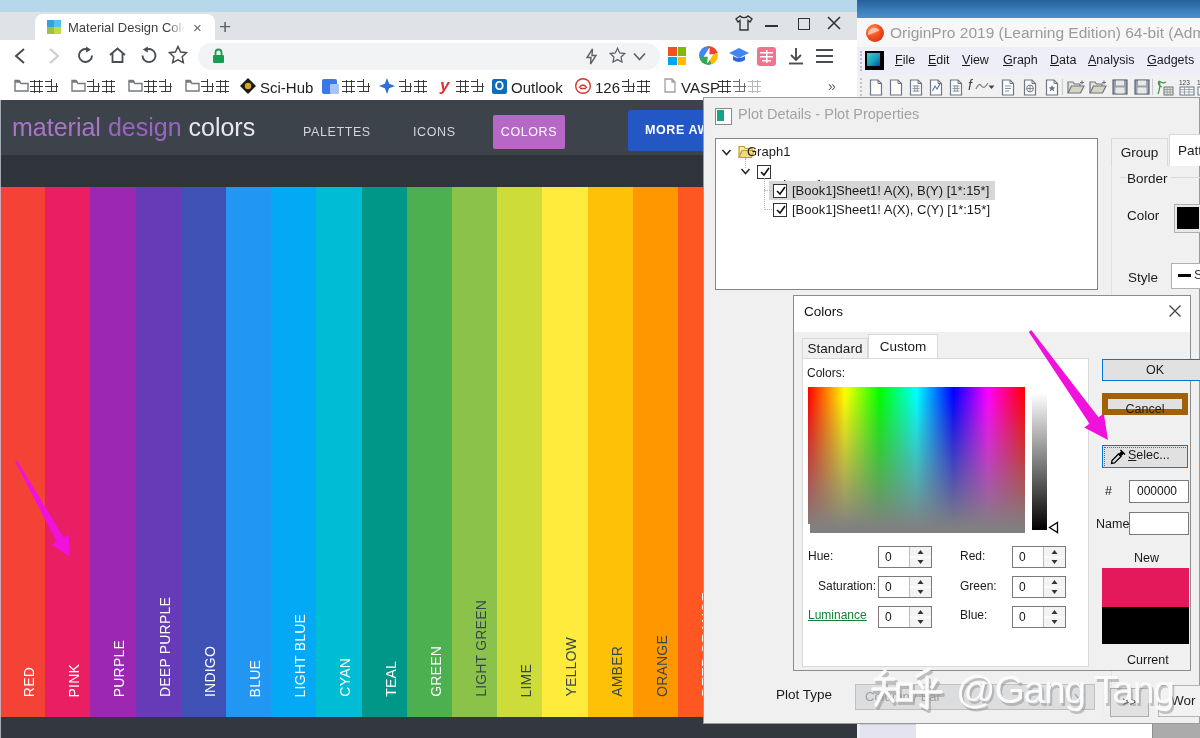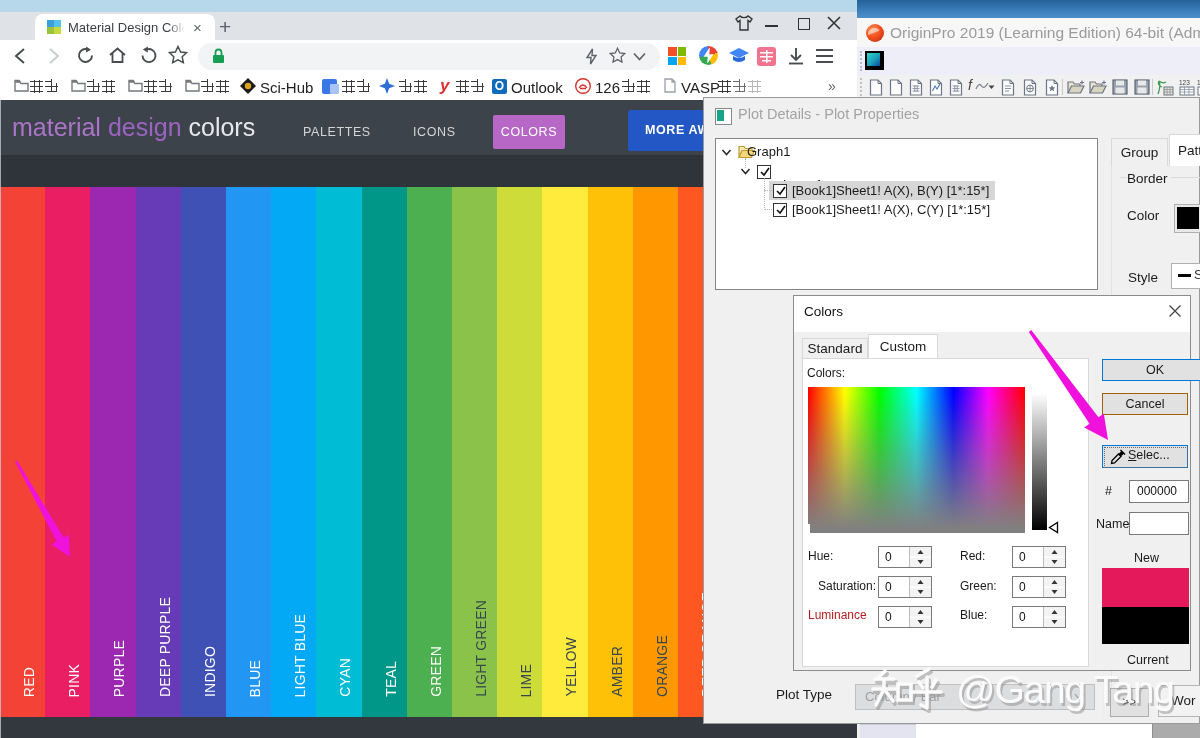--- a/index.html
+++ b/index.html
@@ -37,20 +37,29 @@
   <div class="abs" style="left:0;top:0;width:343px;height:29px;background:#f7f7f7;border-bottom:1px solid #ececec;"></div>
   <div class="abs" style="left:9px;top:6px;width:18px;height:18px;border-radius:50%;
        background:radial-gradient(circle at 35% 30%,#ff8a50 0%,#f4511e 45%,#b7280e 100%);"></div>
   <div class="abs" style="left:10px;top:10px;width:12px;height:5px;border-radius:50% 50% 0 0/100% 100% 0 0;background:rgba(255,255,255,.55);transform:rotate(-20deg);"></div>
   <div class="abs" style="left:33px;top:6px;width:310px;height:20px;font-size:15.5px;color:#9b9b9b;white-space:nowrap;">OriginPro 2019 (Learning Edition) 64-bit (Admi</div>
 
   <div class="abs" style="left:0;top:29px;width:343px;height:28px;background:#edeef8;"></div>
   <div class="abs" style="left:3px;top:33px;width:3px;height:20px;border-left:2px dotted #b9bac4;"></div>
   <div class="abs" style="left:8px;top:33px;width:17px;height:17px;background:#000;border:1px solid #000;"></div>
   <div class="abs" style="left:10px;top:35px;width:13px;height:13px;background:linear-gradient(135deg,#30d5c8 0%,#1aa0b8 55%,#0d47a1 100%);"></div>
+  <div class="abs" style="left:0;top:35px;width:343px;height:16px;font-size:12.5px;color:#1a1a1a;">
+    <span class="abs" style="left:38px;"><u>F</u>ile</span>
+      <span class="abs" style="left:71px;"><u>E</u>dit</span>
+      <span class="abs" style="left:105px;"><u>V</u>iew</span>
+      <span class="abs" style="left:146px;"><u>G</u>raph</span>
+      <span class="abs" style="left:193px;"><u>D</u>ata</span>
+      <span class="abs" style="left:231px;"><u>A</u>nalysis</span>
+      <span class="abs" style="left:290px;"><u>G</u>adgets</span>
+  </div>
 
   <div class="abs" style="left:0;top:57px;width:343px;height:25px;background:#f1f1f1;" id="otoolbar">
       <svg class="abs" style="left:11px;top:4px;" width="16" height="17" viewBox="0 0 16 17">
         <path d="M2.5 1 L10 1 L13.5 4.5 L13.5 16 L2.5 16 Z" fill="#fdfdfd" stroke="#6d7684" stroke-width="1.2"></path>
         <path d="M10 1 L10 4.5 L13.5 4.5" fill="none" stroke="#6d7684" stroke-width="1"></path>
       </svg>
       <svg class="abs" style="left:31px;top:4px;" width="16" height="17" viewBox="0 0 16 17">
         <path d="M2.5 1 L10 1 L13.5 4.5 L13.5 16 L2.5 16 Z" fill="#fdfdfd" stroke="#6d7684" stroke-width="1.2"></path>
         <path d="M10 1 L10 4.5 L13.5 4.5" fill="none" stroke="#6d7684" stroke-width="1"></path>
       </svg>
@@ -428,21 +437,21 @@
        linear-gradient(to right, #ff0000 0%, #ffff00 17%, #00ff00 33%, #00ffff 50%, #0000ff 67%, #ff00ff 83%, #ff0000 100%);"></div>
   <div class="abs" style="left:14px;top:228px;width:2px;height:9px;background:#fff;"></div>
 
   <div class="abs" style="left:238px;top:97px;width:15px;height:137px;background:linear-gradient(to bottom,#ffffff 0%,#000000 100%);"></div>
   <svg class="abs" style="left:254px;top:225px;" width="11" height="13" viewBox="0 0 11 13">
       <path d="M9.5 1.5 L9.5 11.5 L1.5 6.5 Z" fill="#fff" stroke="#000" stroke-width="1.3"></path>
     </svg>
 
   <div class="abs" style="left:14px;top:253px;font-size:12px;color:#1a1a1a;">Hue:</div>
   <div class="abs" style="left:14px;top:283px;font-size:12px;color:#1a1a1a;margin-left:10px;">Saturation:</div>
-  <div class="abs" style="left:14px;top:312px;font-size:12px;color:#b91c1c;">Luminance</div>
+  <div class="abs" style="left:14px;top:312px;font-size:12px;color:#15803d;text-decoration:underline;">Luminance</div>
   <div class="abs" style="left:166px;top:253px;font-size:12px;color:#1a1a1a;">Red:</div>
   <div class="abs" style="left:166px;top:283px;font-size:12px;color:#1a1a1a;">Green:</div>
   <div class="abs" style="left:166px;top:312px;font-size:12px;color:#1a1a1a;">Blue:</div>
   <div class="spin" style="left:84px;top:250px;">
       <svg width="21" height="20" viewBox="0 0 21 20">
         <path d="M10.5 3 L13.5 7 L7.5 7 Z" fill="#333"></path>
         <path d="M10.5 17 L13.5 13 L7.5 13 Z" fill="#333"></path>
       </svg>
     </div>
   <div class="spin" style="left:84px;top:280px;">
@@ -470,21 +479,21 @@
       </svg>
     </div>
   <div class="spin" style="left:218px;top:310px;">
       <svg width="21" height="20" viewBox="0 0 21 20">
         <path d="M10.5 3 L13.5 7 L7.5 7 Z" fill="#333"></path>
         <path d="M10.5 17 L13.5 13 L7.5 13 Z" fill="#333"></path>
       </svg>
     </div>
 
   <div class="abs" style="left:308px;top:63px;width:106px;height:22px;background:#e1e1e1;border:1px solid #0078d7;box-sizing:border-box;font-size:12.5px;color:#1a1a1a;text-align:center;line-height:20px;">OK</div>
-  <div class="abs" style="left:308px;top:97px;width:86px;height:22px;background:#e1e1e1;border:1px solid #a16207;box-sizing:border-box;font-size:12.5px;color:#1a1a1a;text-align:center;line-height:20px;">Cancel</div>
+  <div class="abs" style="left:308px;top:97px;width:86px;height:22px;background:#e1e1e1;border:6px solid #a16207;box-sizing:border-box;font-size:12.5px;color:#1a1a1a;text-align:center;line-height:20px;">Cancel</div>
   <div class="abs" style="left:308px;top:149px;width:86px;height:23px;background:#e1e1e1;border:1px solid #0078d7;box-sizing:border-box;">
     <div class="abs" style="left:1px;top:1px;width:82px;height:19px;border:1px dotted #6a6a6a;"></div>
     <svg class="abs" style="left:7px;top:3px;" width="16" height="16" viewBox="0 0 16 16">
         <path d="M1.5 14.5 L2 11.5 L8.5 5 L11 7.5 L4.5 14 Z" fill="none" stroke="#000" stroke-width="1.3"></path>
         <path d="M8.5 5 L11.5 2 L14 4.5 L11 7.5 Z" fill="#000"></path>
         <path d="M10.5 1 L15 5.5" stroke="#000" stroke-width="1.5"></path>
       </svg>
     <span class="abs" style="left:25px;top:2px;font-size:12.5px;color:#1a1a1a;"><u>S</u>elec...</span>
   </div>
   <div class="abs" style="left:311px;top:188px;font-size:12.5px;color:#1a1a1a;">#</div>

